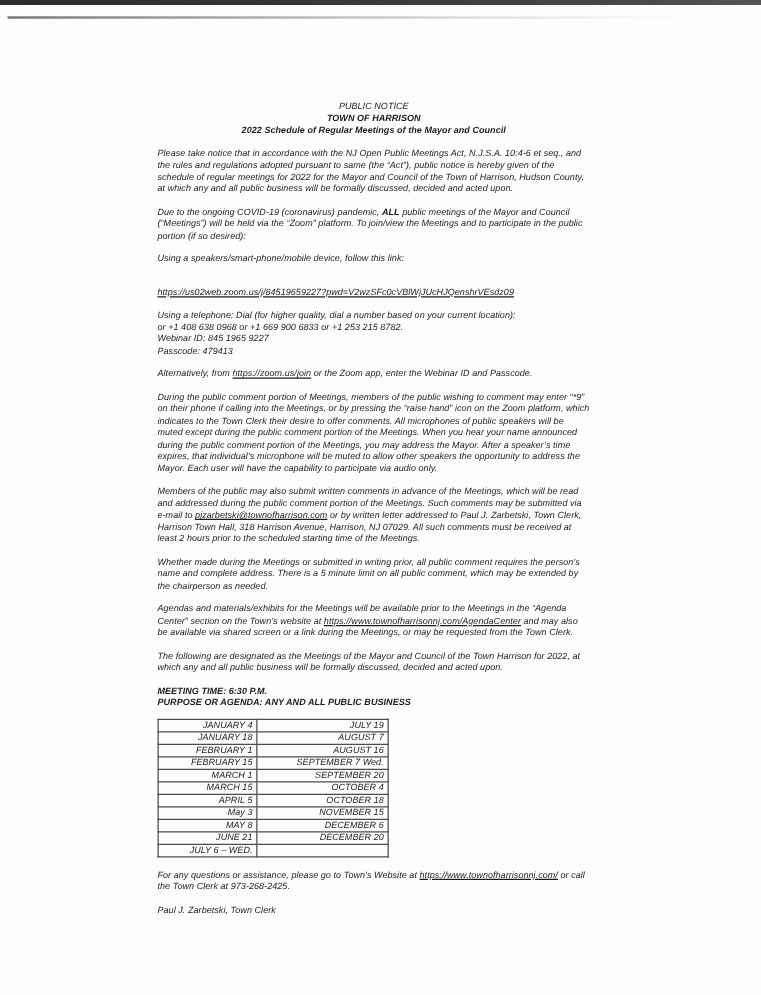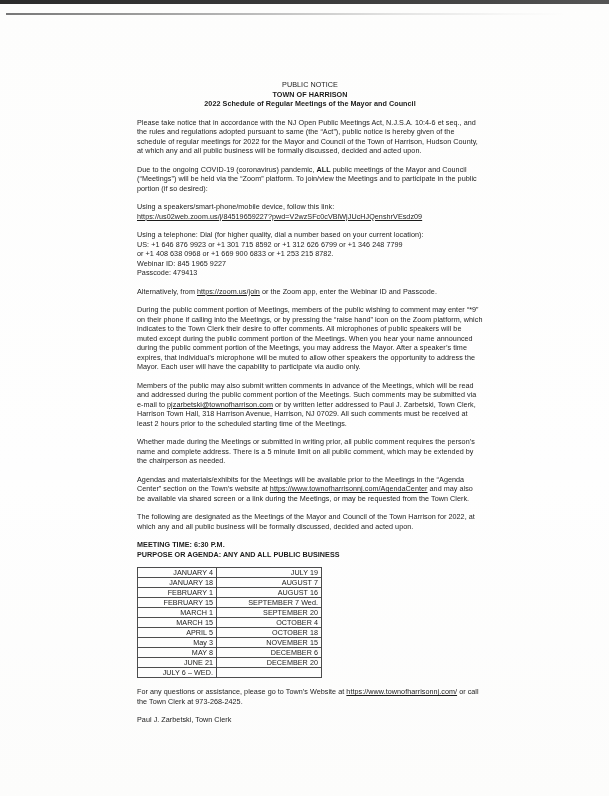--- a/index.html
+++ b/index.html
@@ -17,33 +17,34 @@
   .topbar {
     position: absolute; top: 0; left: 0; right: 0; height: 4px;
     background: linear-gradient(90deg, #2b2b2b 0%, #383838 45%, #474747 80%, #555 100%);
   }
   .scanline {
     position: absolute; top: 13px; left: 6px; width: 560px; height: 2px;
     background: linear-gradient(90deg, rgba(85,85,85,.8) 0%, rgba(110,110,110,.5) 40%,
                 rgba(150,150,150,.25) 70%, rgba(180,180,180,.08) 90%, transparent 100%);
   }
   .content {
-    position: absolute; left: 137px; top: 80px; width: 346px;
+    position: absolute; left: 126px; top: 80px; width: 346px;
     font-size: 7.2px; line-height: 9.5px; color: #1b1b1b;
     letter-spacing: 0.05px;
     filter: blur(0.28px);
+    font-style: italic;
   }
   .docheader { text-align: center; margin-bottom: 9px; }
   .docheader .t1 { font-weight: 400; }
   .docheader .t2, .docheader .t3 { font-weight: 700; }
   p.para { margin: 0 0 9px 0; }
   .line { display: block; }
   .gap { height: 9px; }
   .b { font-weight: 700; }
-  .link { text-decoration: underline; color: #1b1b1b; cursor: pointer; }
+  .link { text-decoration: underline; color: #1b1b1b; cursor: pointer; margin-top: 17px; }
   .meeting-info { font-weight: 700; margin: 0 0 8px 0; }
   table.meeting-table {
     border-collapse: collapse;
     margin: 0 0 9px 0;
     border: 1.4px solid #3c3c3c;
   }
   table.meeting-table td {
     border: 1px solid #4c4c4c;
     width: 72px; height: 7.8px;
     padding: 0.5px 3px;
@@ -79,21 +80,20 @@
     </p>
 
     <div>
       <span class="line">Using a speakers/smart-phone/mobile device, follow this link:</span>
       <span class="line link">https://us02web.zoom.us/j/84519659227?pwd=V2wzSFc0cVBlWjJUcHJQenshrVEsdz09</span>
     </div>
     <div class="gap"></div>
 
     <div>
       <span class="line">Using a telephone: Dial (for higher quality, dial a number based on your current location):</span>
-      <span class="line">US: +1 646 876 9923 or +1 301 715 8592 or +1 312 626 6799 or +1 346 248 7799</span>
       <span class="line">or +1 408 638 0968 or +1 669 900 6833 or +1 253 215 8782.</span>
       <span class="line">Webinar ID: 845 1965 9227</span>
       <span class="line">Passcode: 479413</span>
     </div>
     <div class="gap"></div>
 
     <p class="para">
       <span>Alternatively, from </span><span class="link">https://zoom.us/join</span><span> or the Zoom app, enter the Webinar ID and Passcode.</span>
     </p>
 

